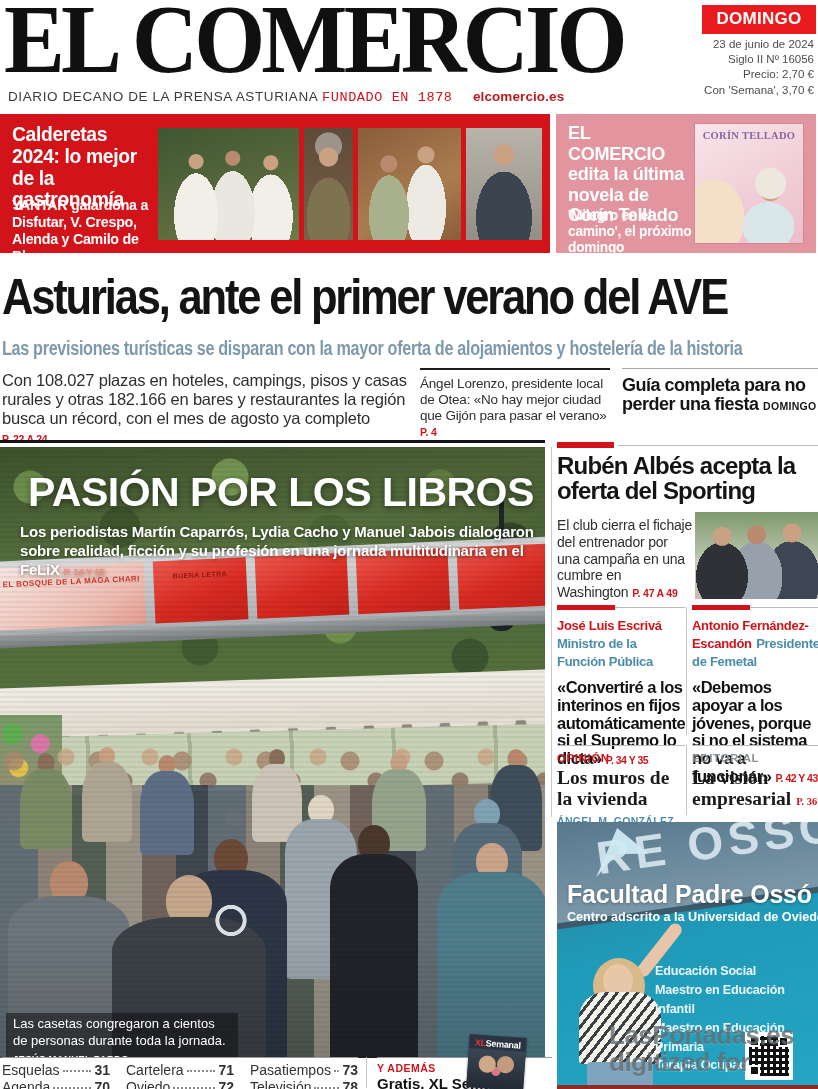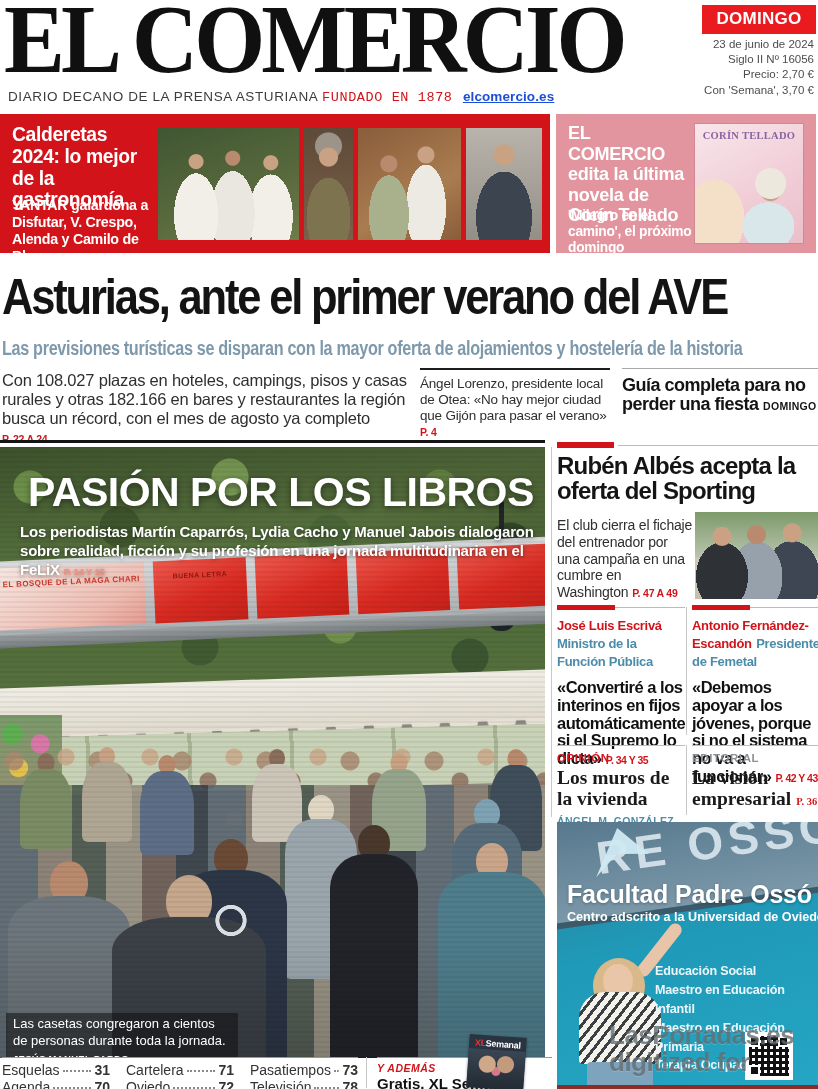--- a/index.html
+++ b/index.html
@@ -9,21 +9,21 @@
 
   
   .mast-title{left:4px;top:-16px;font-family:"Liberation Serif",serif;font-weight:700;
     font-size:97px;letter-spacing:-4px;white-space:nowrap;color:#101010;
     transform:scaleX(.94);transform-origin:left top;}
   .day-badge{right:2px;top:5px;width:114px;background:#ea1b1f;color:#fff;text-align:center;
     font-size:17px;font-weight:700;padding:4px 0 5px;letter-spacing:.3px;}
   .date-lines{right:4px;top:37px;text-align:right;font-size:11.5px;color:#4d4d4d;line-height:1.32;}
   .tagline{left:8px;top:89px;font-size:13.5px;letter-spacing:.6px;color:#3c3c3c;font-weight:400;}
   .tagline .t-founded{color:#d2141a;font-family:Liberation Mono, monospace;}
-  .tagline .t-site{color:#1d4ed8;font-weight:700;margin-left:6px;letter-spacing:.1px;text-decoration:underline;}
+  .tagline .t-site{color:#b91c1c;font-weight:700;margin-left:16px;letter-spacing:.1px;}
 
   
   .promo-left{left:0;top:114px;width:550px;height:139px;background:#d2141a;}
   .promo-left .ph2{position:absolute;left:12px;top:9px;width:158px;color:#fff;font-weight:700;
     font-size:21px;line-height:1.04;letter-spacing:-.4px;transform:scaleX(.92);transform-origin:left top;}
   .promo-left .psub{position:absolute;left:12px;top:82px;width:168px;color:#fff;font-weight:700;
     font-size:15.5px;line-height:1.1;letter-spacing:-.3px;transform:scaleX(.92);transform-origin:left top;}
   .pageref{color:#d2141a;font-weight:700;font-size:10.5px;white-space:nowrap;}
   .pageref.onred{color:#fff;font-size:10px;}
   .bandph{position:absolute;top:14px;height:112px;}
@@ -216,21 +216,21 @@
 
   
   .idx{left:2px;top:1057px;width:356px;border-top:1px solid #999;border-bottom:1px solid #999;
     padding:4px 0 5px;display:grid;grid-template-columns:repeat(3,1fr);column-gap:16px;row-gap:1px;}
   .idx-item{display:flex;align-items:baseline;font-size:14px;color:#333;}
   .idx-item .leader{flex:1;border-bottom:2px dotted #888;margin:0 3px;transform:translateY(-3px);}
   .idx-item .pg{font-weight:700;}
   .vdiv3{left:366px;top:1057px;height:31px;}
   .ademas{left:377px;top:1057px;width:175px;border-top:1px solid #999;border-bottom:1px solid #999;
     padding:4px 0 3px;height:24px;}
-  .ademas-k{color:#d2141a;font-size:10.5px;font-weight:700;letter-spacing:.5px;font-style:italic;}
+  .ademas-k{color:#d2141a;font-size:10.5px;font-weight:700;letter-spacing:.5px;}
   .ademas-t{font-size:15px;font-weight:700;color:#111;margin-top:1px;}
   .mag{left:468px;top:1036px;width:57px;height:53px;transform:rotate(4deg);background:#2a3440;
     box-shadow:0 1px 3px rgba(0,0,0,.4);overflow:hidden;}
   .mag-head{position:absolute;left:0;right:0;top:3px;text-align:center;color:#fff;font-size:9px;
     font-weight:700;letter-spacing:-.3px;}
   .mag-head em{color:#e33;font-style:normal;}
   .mag-faces{position:absolute;left:0;right:0;top:14px;bottom:0;background:
     radial-gradient(circle 8px at 34% 38%,#cfa88a 0 8px,rgba(0,0,0,0) 9px),
     radial-gradient(circle 8px at 66% 36%,#c39a7c 0 8px,rgba(0,0,0,0) 9px),
     radial-gradient(circle 4px at 50% 55%,#d9778a 0 4px,rgba(0,0,0,0) 5px),

